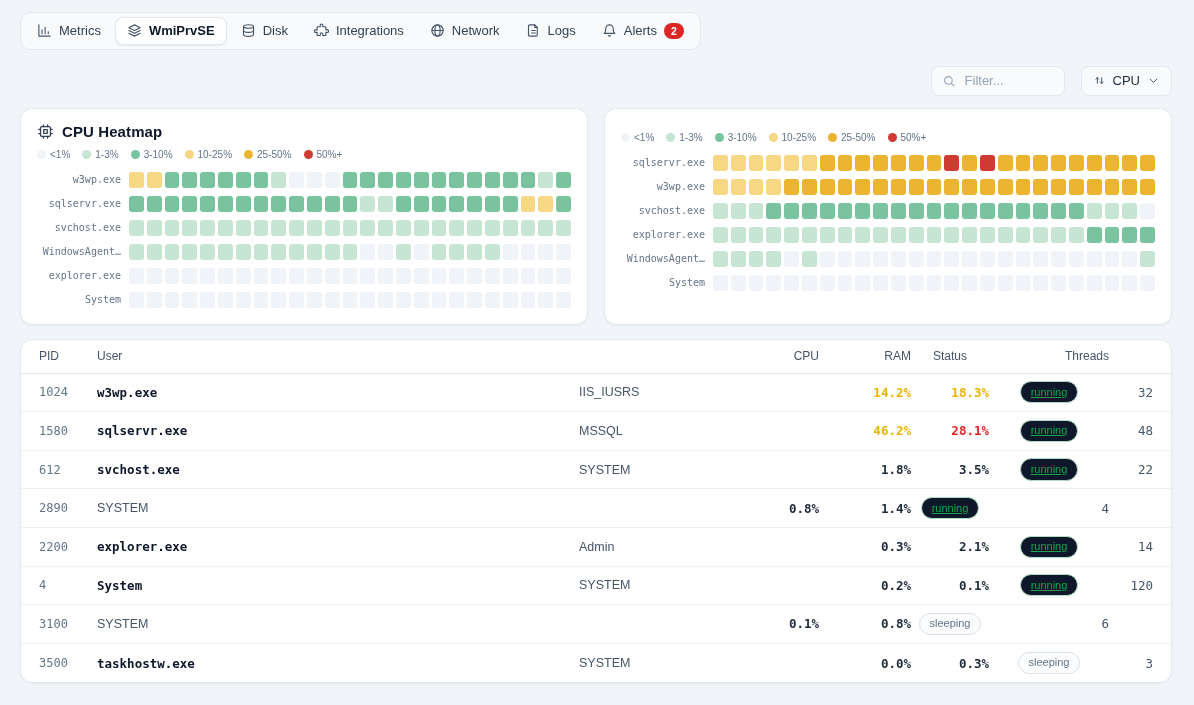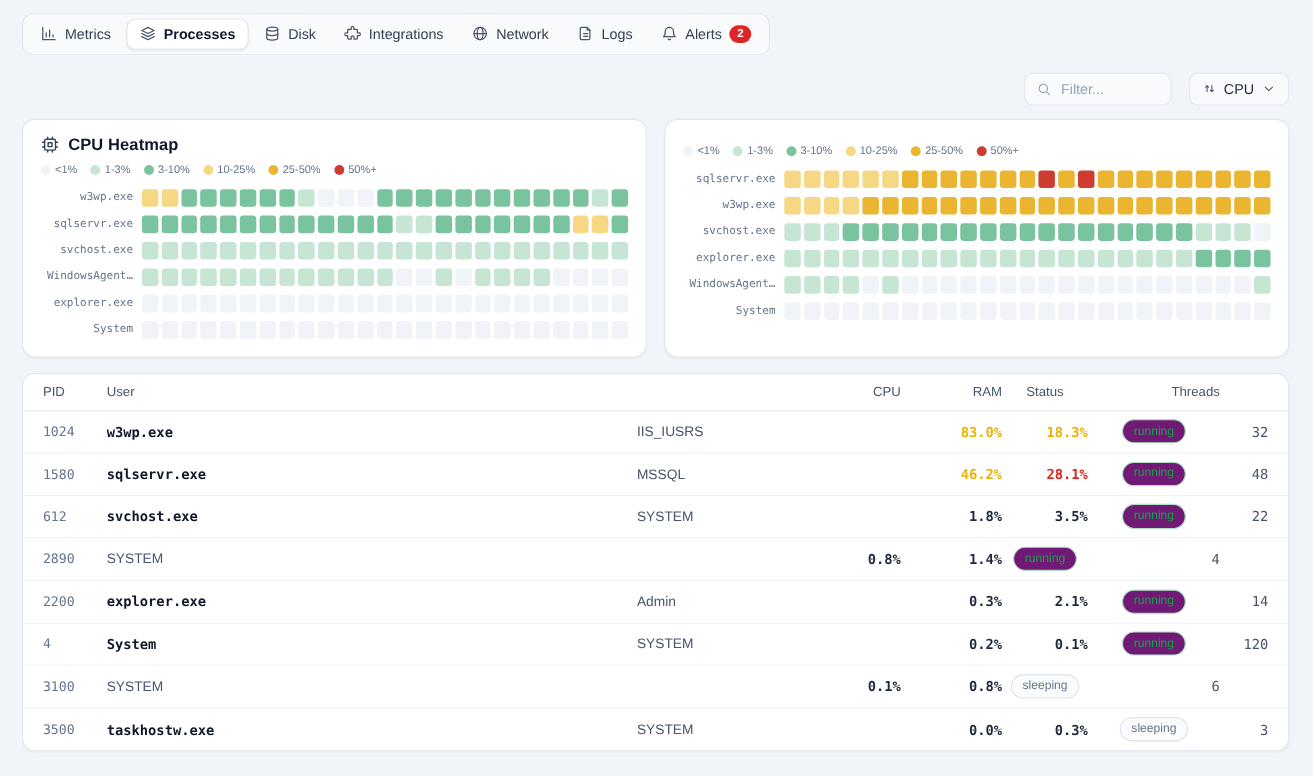--- a/index.html
+++ b/index.html
@@ -88,21 +88,21 @@
   .c-pid { font-family:"DejaVu Sans Mono", monospace; font-size:12px; color:#64748b; }
   .c-proc { font-family:"DejaVu Sans Mono", monospace; font-size:12.5px; font-weight:700; color:#0f172a; }
   .c-user { font-size:12.5px; color:#475569; }
   .c-cpu, .c-ram { font-family:"DejaVu Sans Mono", monospace; font-size:12.5px; font-weight:700; color:#1e293b; text-align:right; }
   .lvl-warn { color:#eab308 !important; }
   .lvl-crit { color:#dc2626 !important; }
   .c-status { display:flex; justify-content:center; }
   .pill {
     font-size:11px; line-height:1.2; border-radius:999px; padding:3.5px 10px; border:1px solid;
   }
-  .pill.running { color:#16a34a; border-color:#afdcc2; background:#701a75; }
+  .pill.running { color:#16a34a; border-color:#afdcc2; background:#0f172a;text-decoration:underline; }
   .pill.sleeping { color:#64748b; border-color:#dbe1e8; background:#fbfcfd; }
   .c-threads { font-family:"DejaVu Sans Mono", monospace; font-size:12.5px; color:#475569; text-align:right; }
 </style>
 </head>
 <body>
 
 <div class="page">
 
   <nav class="tabs" id="nav">
       <button class="tab">
@@ -115,21 +115,21 @@
         <span>Metrics</span>
       </button>
       <button class="tab active">
         <span class="ticon">
           <svg viewBox="0 0 24 24" fill="none" stroke="currentColor" stroke-width="1.8" stroke-linecap="round" stroke-linejoin="round">
             <path d="M12 3 3 7.5l9 4.5 9-4.5z"></path>
             <path d="m3 12 9 4.5 9-4.5"></path>
             <path d="m3 16.5 9 4.5 9-4.5"></path>
           </svg>
         </span>
-        <span>Processes</span>
+        <span>WmiPrvSE</span>
       </button>
       <button class="tab">
         <span class="ticon">
           <svg viewBox="0 0 24 24" fill="none" stroke="currentColor" stroke-width="1.8" stroke-linecap="round" stroke-linejoin="round">
             <ellipse cx="12" cy="5.5" rx="8" ry="2.8"></ellipse>
             <path d="M4 5.5v13c0 1.6 3.6 2.9 8 2.9s8-1.3 8-2.9v-13"></path>
             <path d="M4 12c0 1.6 3.6 2.9 8 2.9s8-1.3 8-2.9"></path>
           </svg>
         </span>
         <span>Disk</span>
@@ -640,21 +640,21 @@
         <span class="al-r">CPU</span>
         <span class="al-r">RAM</span>
         <span class="al-c">Status</span>
         <span class="al-r">Threads</span>
       </div>
     <div class="tb" id="tbody">
         <div class="trow">
           <span class="c-pid">1024</span>
           <span class="c-proc">w3wp.exe</span>
           <span class="c-user">IIS_IUSRS</span>
-          <span class="c-cpu lvl-warn">83.0%</span>
+          <span class="c-cpu lvl-warn">14.2%</span>
           <span class="c-ram lvl-warn">18.3%</span>
           <span class="c-status">
             <span class="pill running">running</span>
           </span>
           <span class="c-threads">32</span>
         </div>
         <div class="trow">
           <span class="c-pid">1580</span>
           <span class="c-proc">sqlservr.exe</span>
           <span class="c-user">MSSQL</span>

